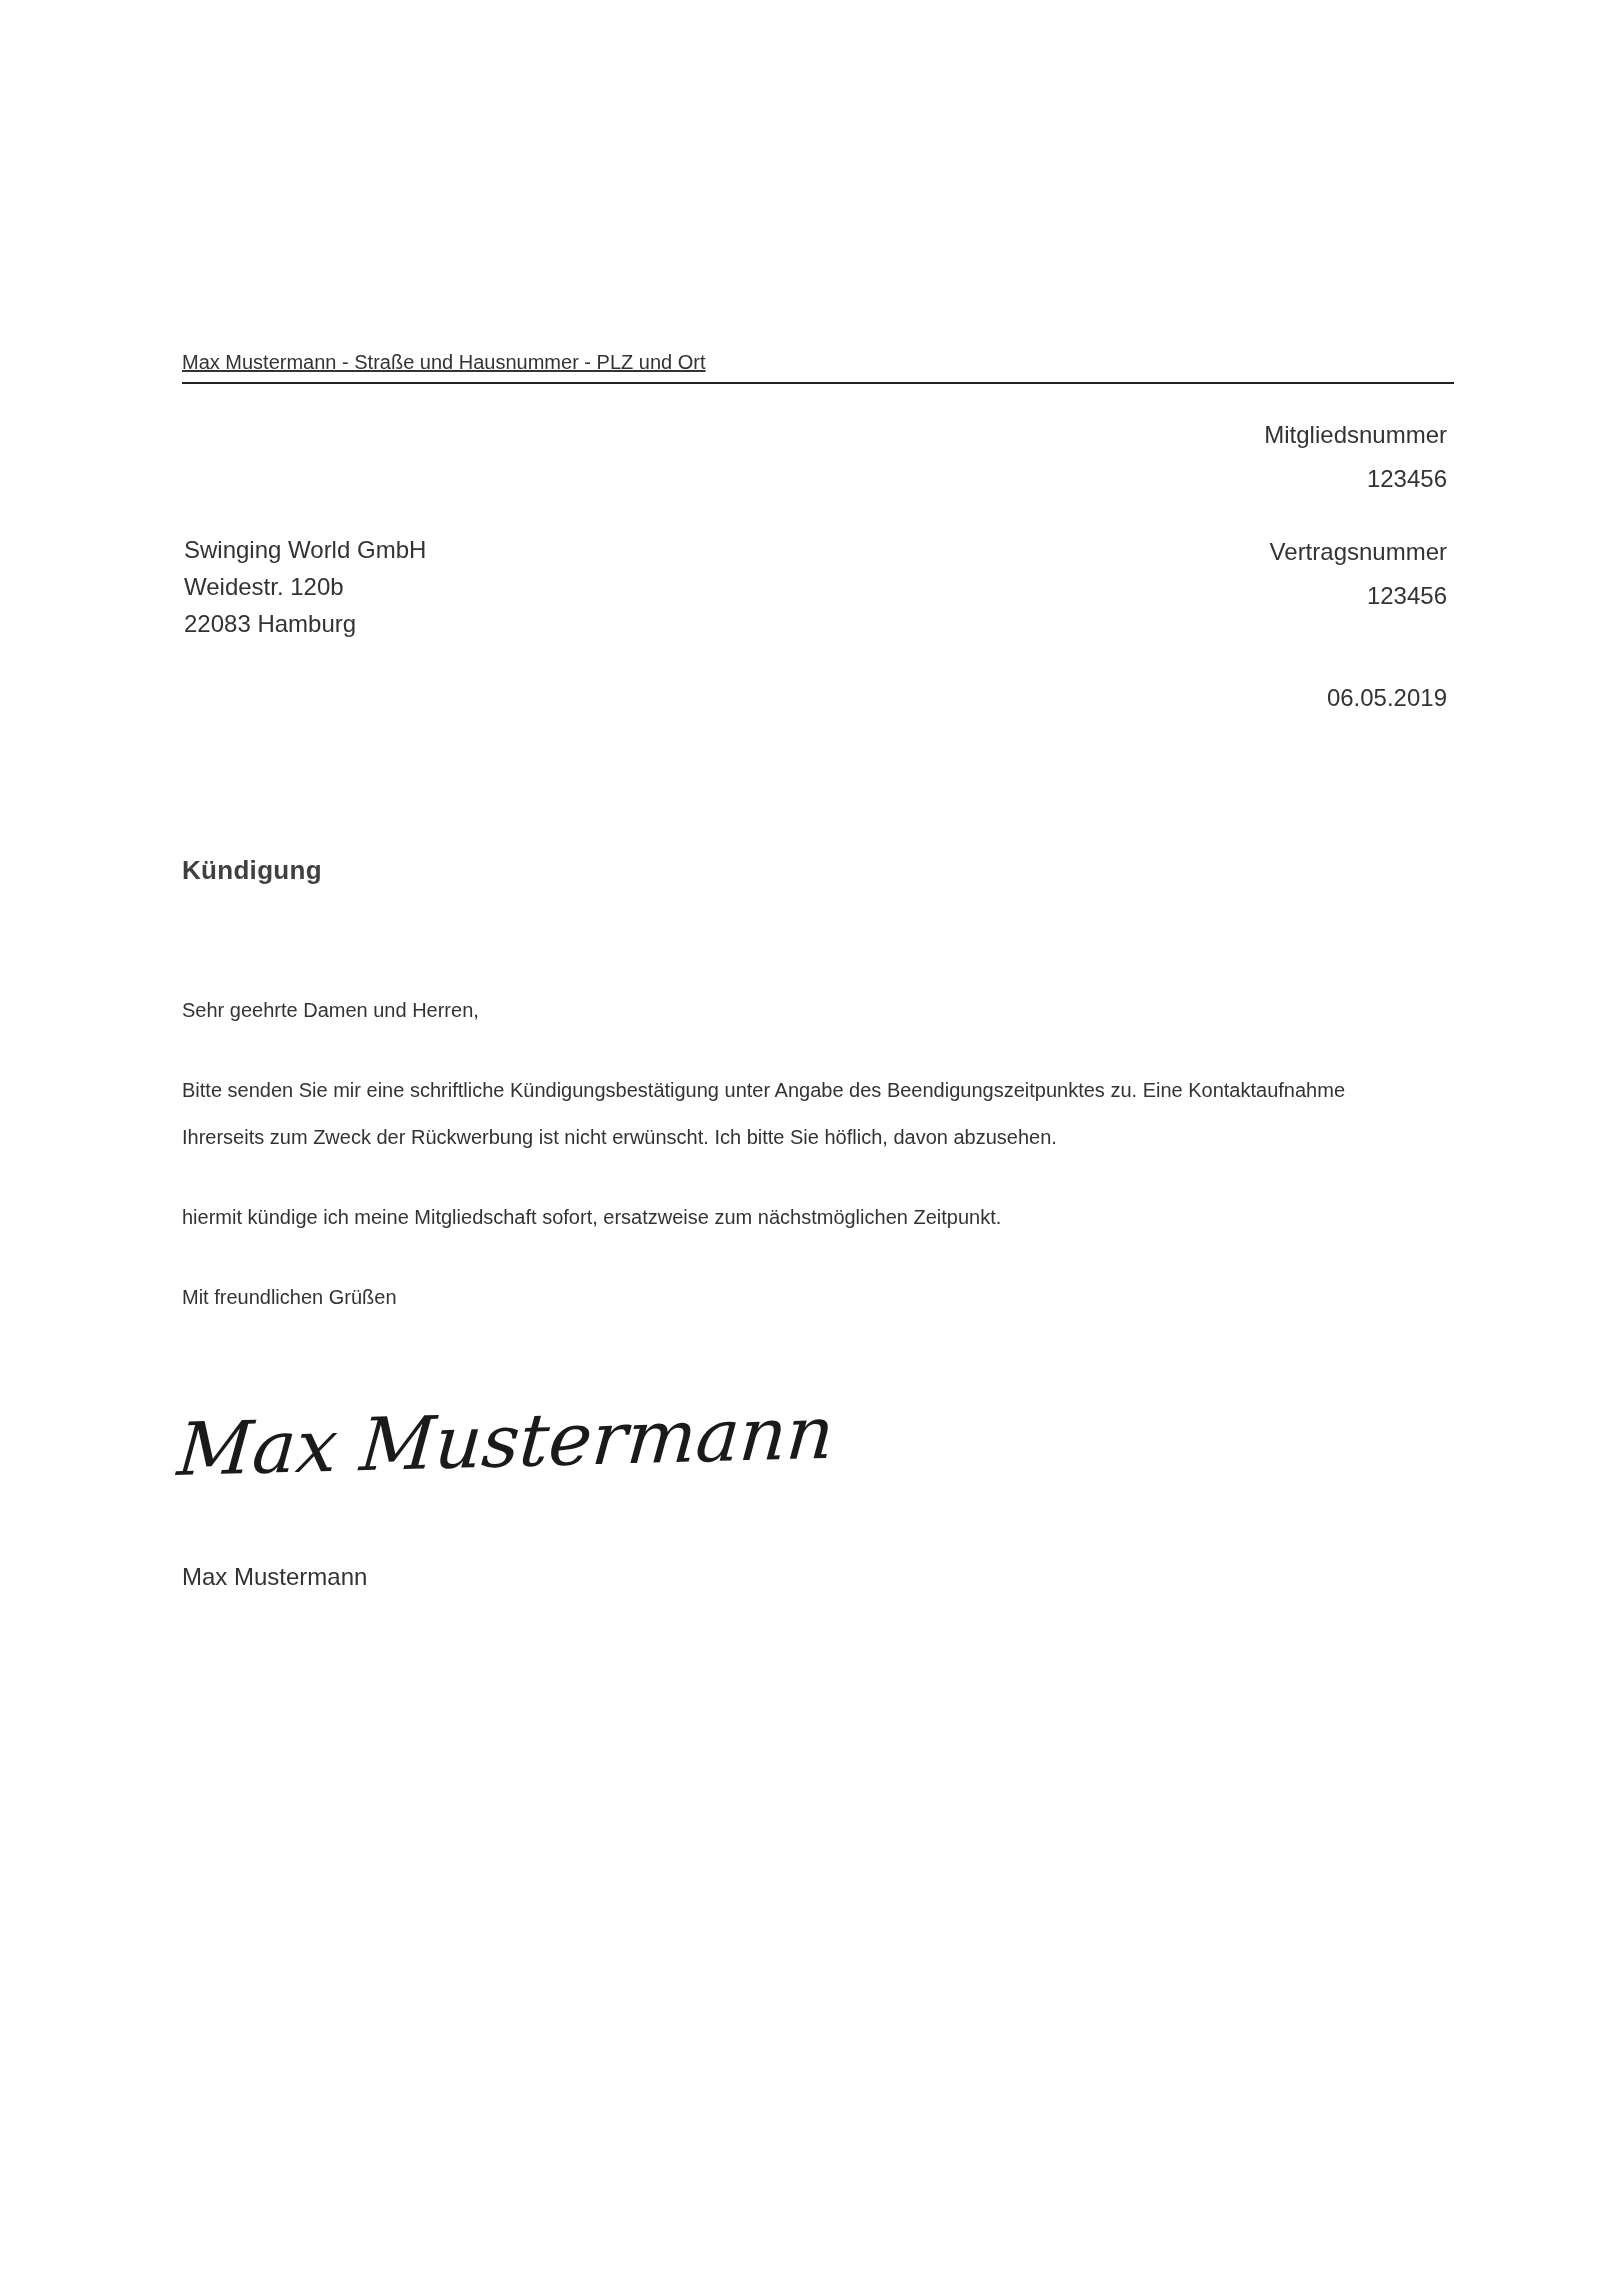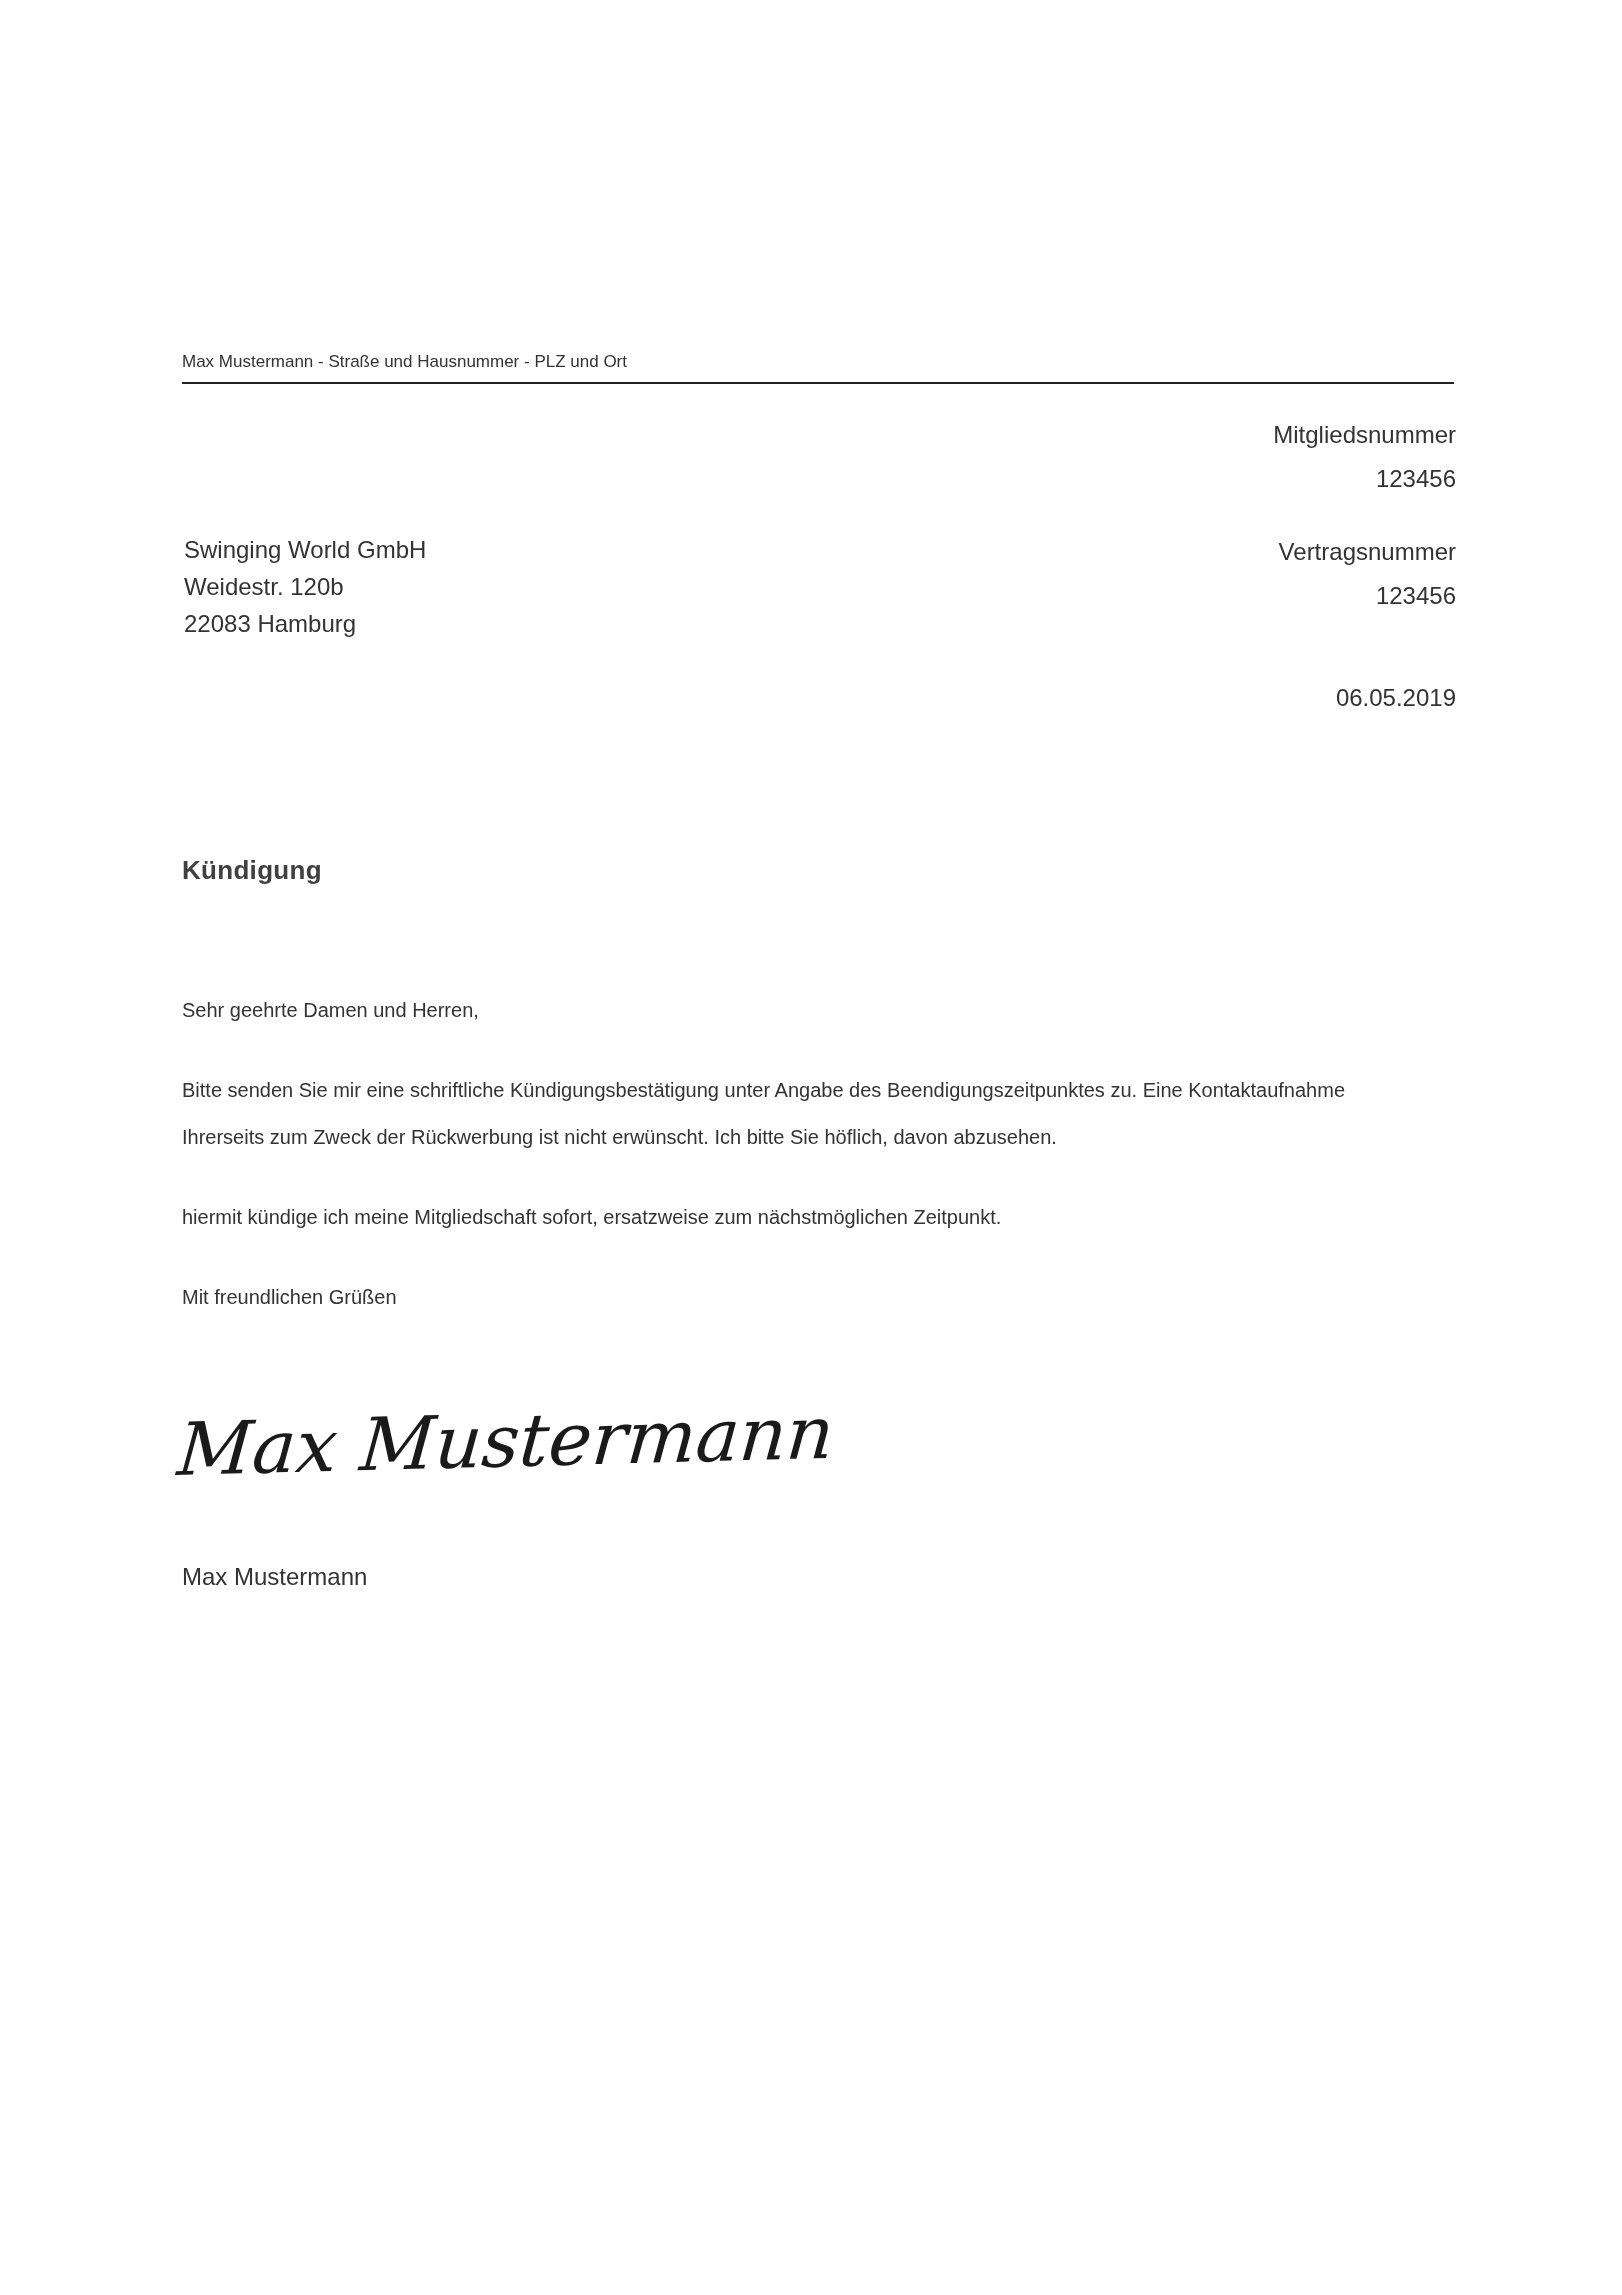--- a/index.html
+++ b/index.html
@@ -16,31 +16,32 @@
     color: #333333;
     overflow: hidden;
   }
 
   
   .sender-block {
     position: absolute;
     left: 182px;
     right: 169px;
     top: 349px;
-    font-size: 17px;
+    font-size: 20px;
     line-height: 26px;
     padding-bottom: 6.5px;
     border-bottom: 2.6px solid #222222;
     color: #333333;
+    text-decoration: underline;
   }
 
   
   .meta-block {
     position: absolute;
-    right: 167px;
+    right: 176px;
     top: 413px;
     text-align: right;
     font-size: 24px;
     line-height: 44px;
     color: #333333;
   }
   .meta-block .group-gap { margin-top: 29px; margin-left: 16px; }
   .meta-block .date-gap  { margin-top: 58px; }
 
   

